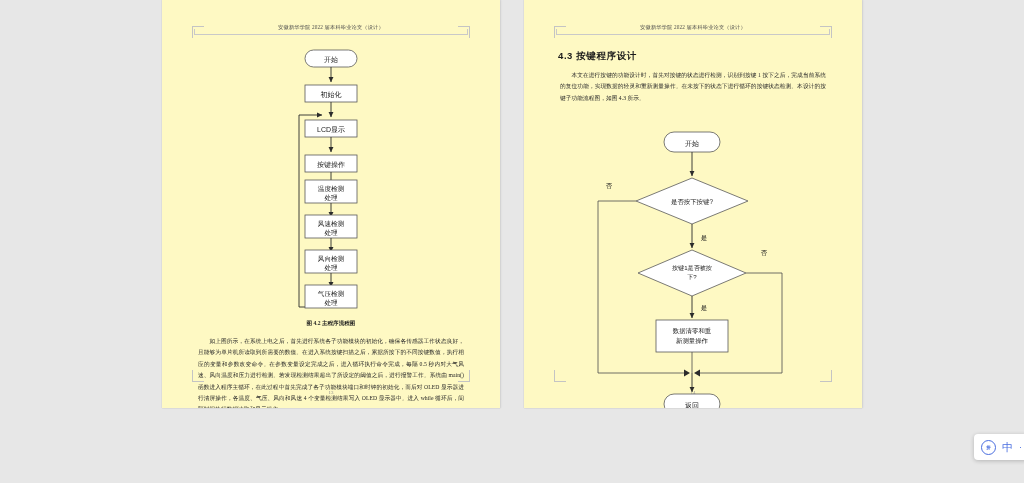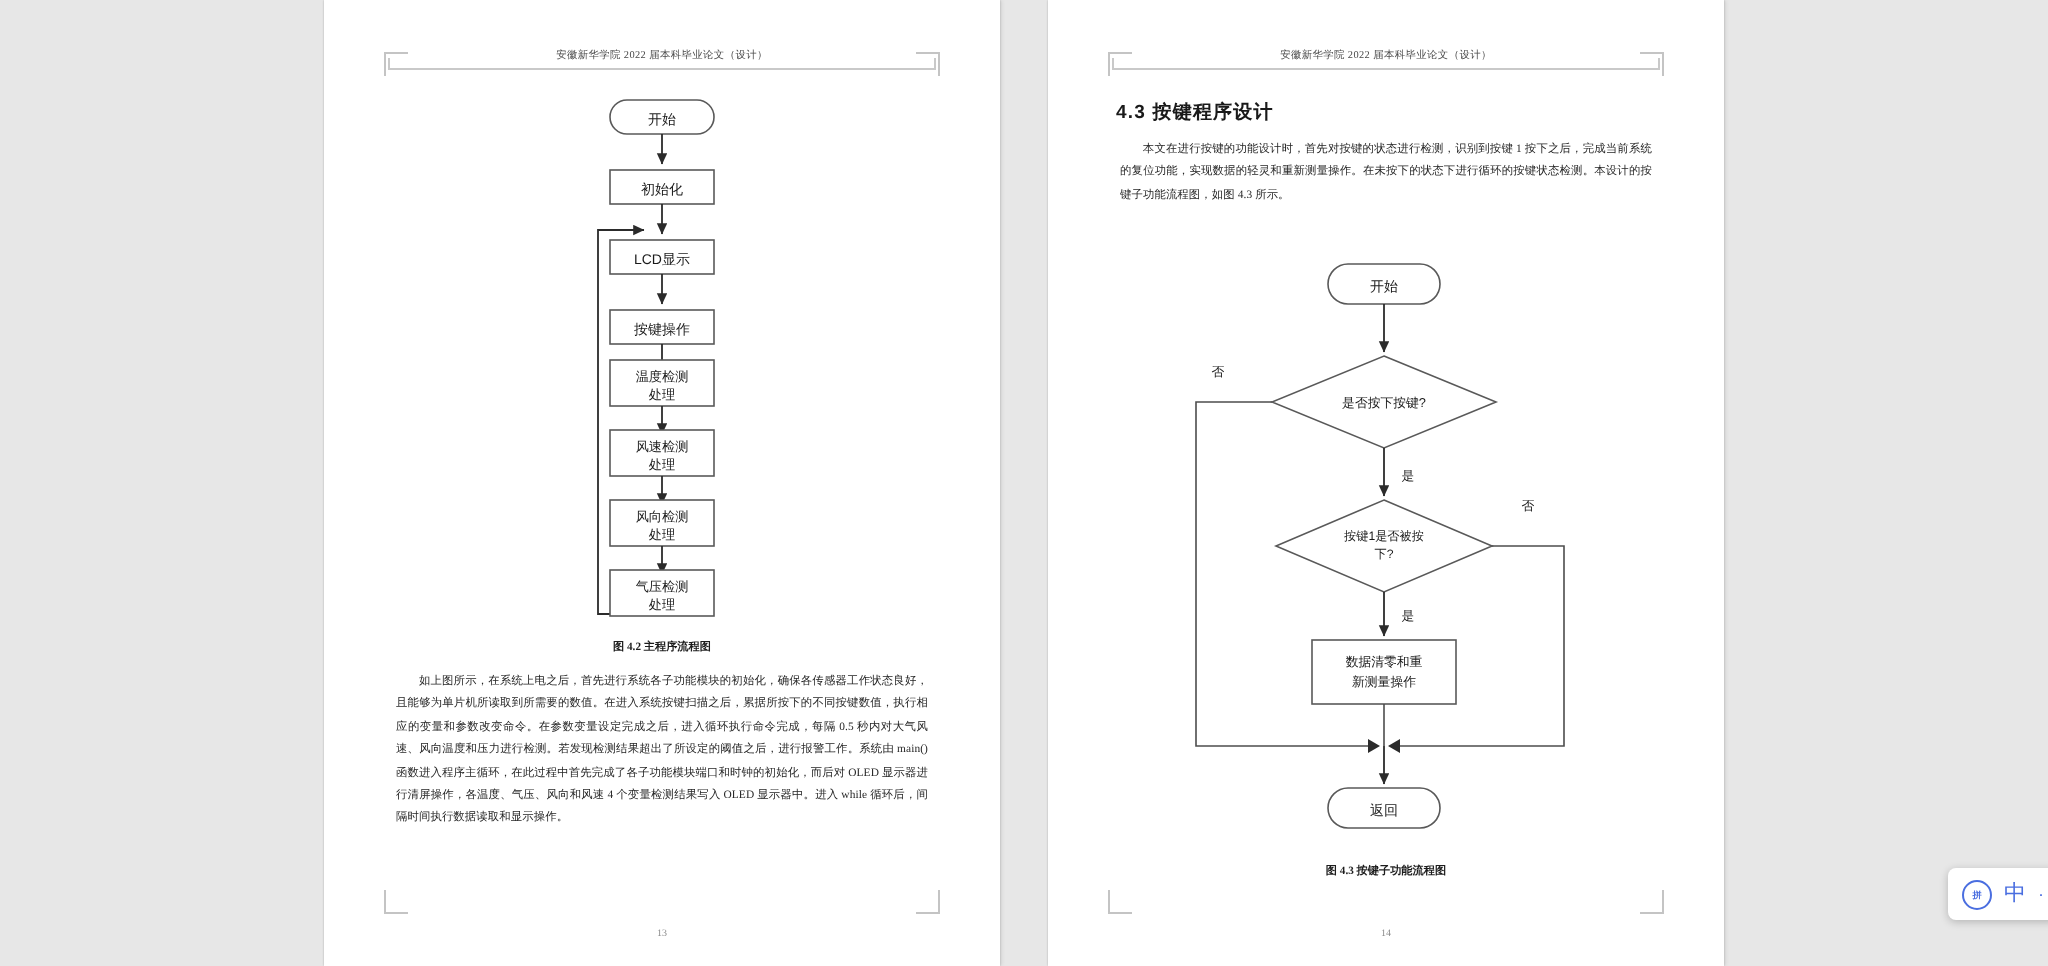--- a/index.html
+++ b/index.html
@@ -16,22 +16,22 @@
   }
   .viewer {
     position: absolute;
     inset: 0;
     background: #e7e7e7;
   }
   .page {
     position: absolute;
     top: 0;
     width: 338px;
-    height: 483px;
-    background: #ffffff;
+    height: 408px;
+    background: #fef9c3;
     box-shadow: 0 0 1px rgba(0,0,0,0.22), 1px 0 2px rgba(0,0,0,0.07);
     overflow: hidden;
   }
   #page-left  { left: 162px; }
   #page-right { left: 524px; }
 
   
   .page-header {
     position: absolute;
     top: 24px;

